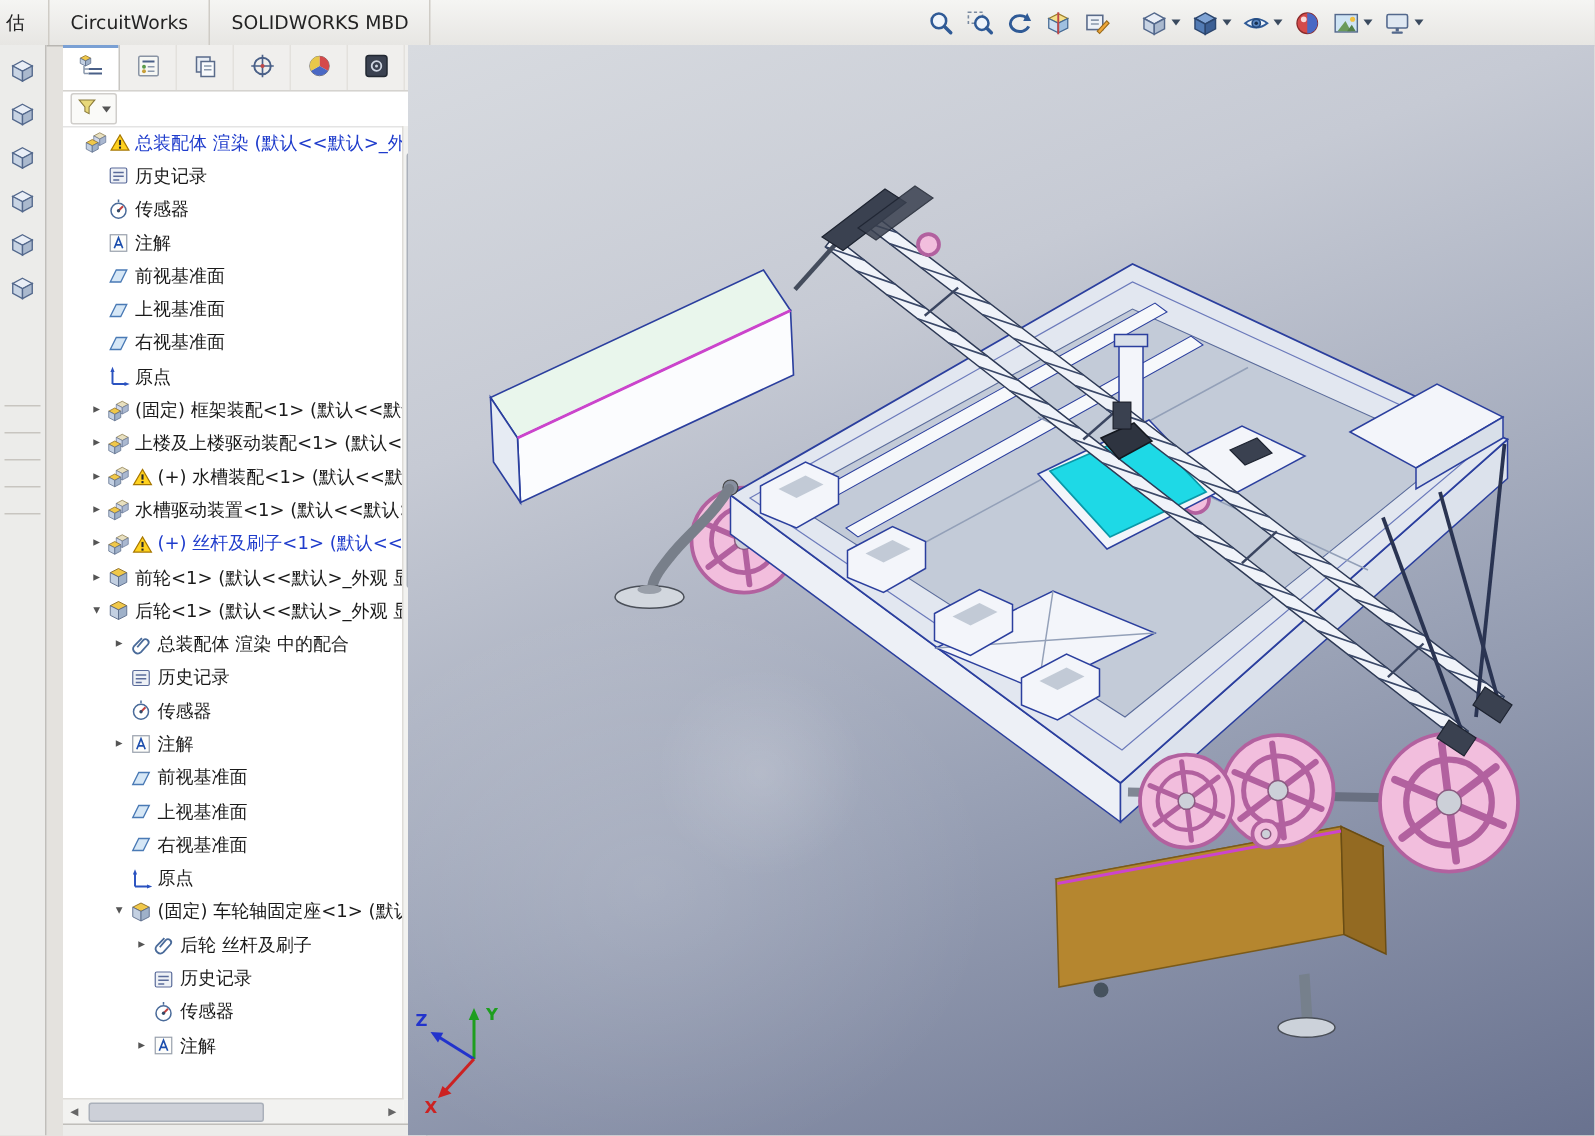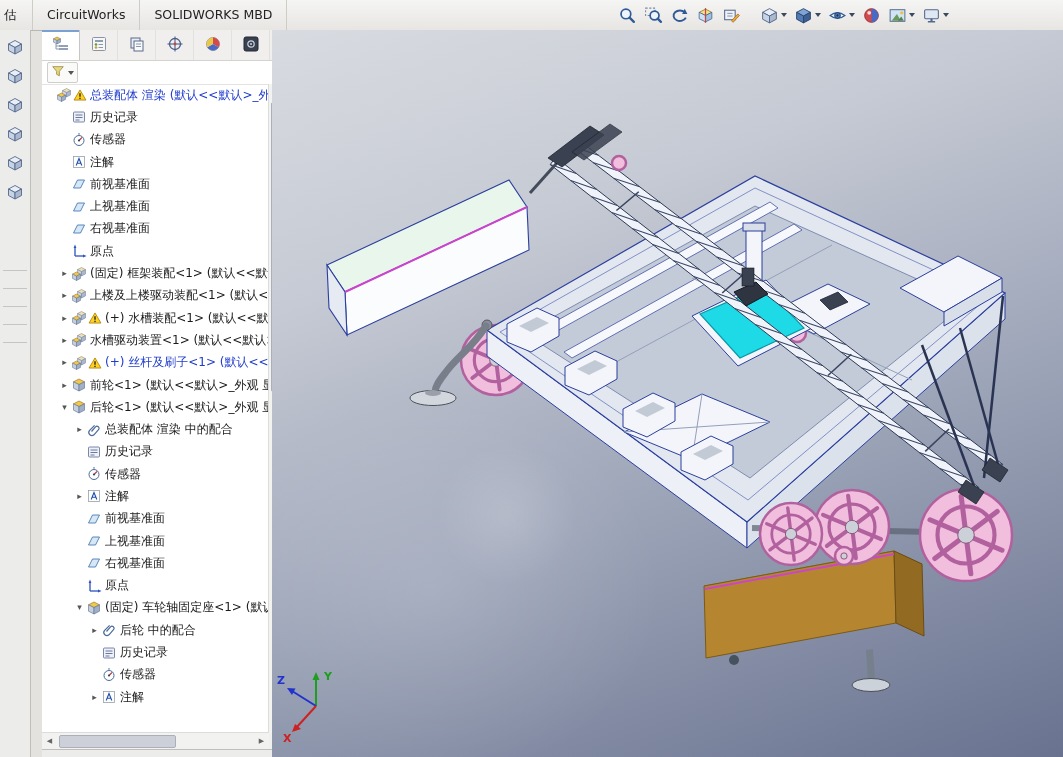--- a/index.html
+++ b/index.html
@@ -627,21 +627,21 @@
           </span>
           <span class="tlabel">(固定) 车轮轴固定座&lt;1&gt; (默认</span>
         </div>
         <div class="trow" style="padding-left: 47px;">
           <span class="arrow">▸</span>
           <span class="ticon">
             <svg viewBox="0 0 16 16">
               <path d="M5.5 9.5 L9.5 4.8 a2.1 2.1 0 0 1 3.2 2.7 L8 12.8 a3.1 3.1 0 0 1 -4.6 -4.1 L8.6 3.4" fill="none" stroke="#4a6b9a" stroke-width="1.2"></path>
             </svg>
           </span>
-          <span class="tlabel">后轮 中的配合</span>
+          <span class="tlabel">后轮 丝杆及刷子</span>
         </div>
         <div class="trow" style="padding-left: 47px;">
           <span class="arrow"></span>
           <span class="ticon">
             <svg viewBox="0 0 16 16">
               <rect x="2.5" y="3" width="11" height="10" rx="1" fill="#eef1f6" stroke="#5a6b9a" stroke-width=".8"></rect>
               <line x1="4.5" y1="6" x2="11.5" y2="6" stroke="#5a6b9a" stroke-width=".9"></line>
               <line x1="4.5" y1="8.5" x2="11.5" y2="8.5" stroke="#5a6b9a" stroke-width=".9"></line>
               <line x1="4.5" y1="11" x2="8.5" y2="11" stroke="#5a6b9a" stroke-width=".9"></line>
             </svg>

